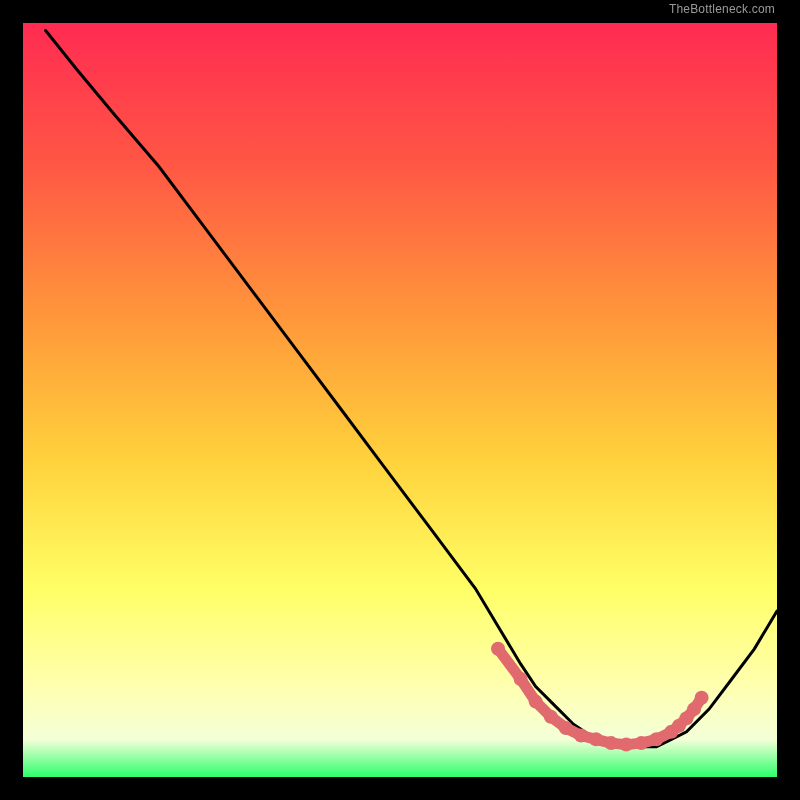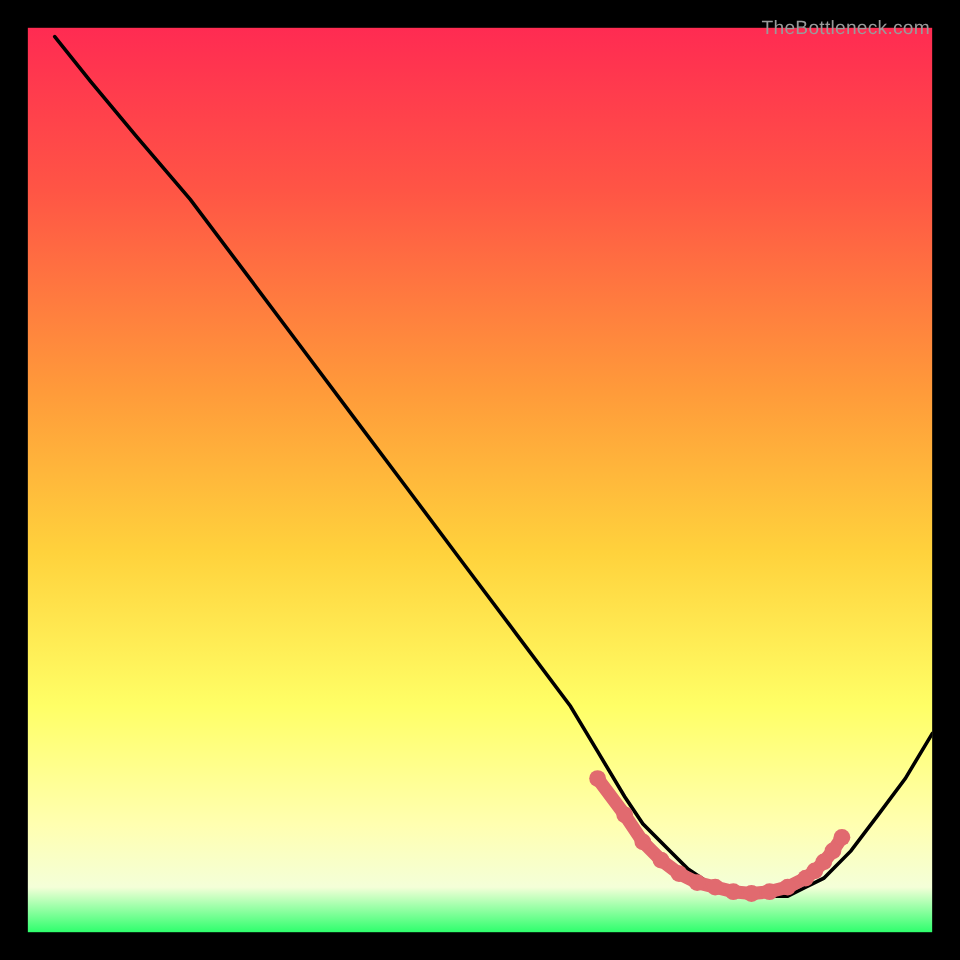--- a/index.html
+++ b/index.html
@@ -14,24 +14,24 @@
   .frame {
     position: absolute;
     left: 23px;
     top: 23px;
     width: 754px;
     height: 754px;
     background: #000;
   }
   .watermark {
     position: absolute;
-    top: 15px;
+    top: 2px;
     right: 25px;
     color: #9a9a9a;
-    font-size: 16px;
+    font-size: 12px;
     font-weight: 400;
     letter-spacing: 0.2px;
     z-index: 10;
   }
   svg {
     display: block;
   }
 </style>
 </head>
 <body>

